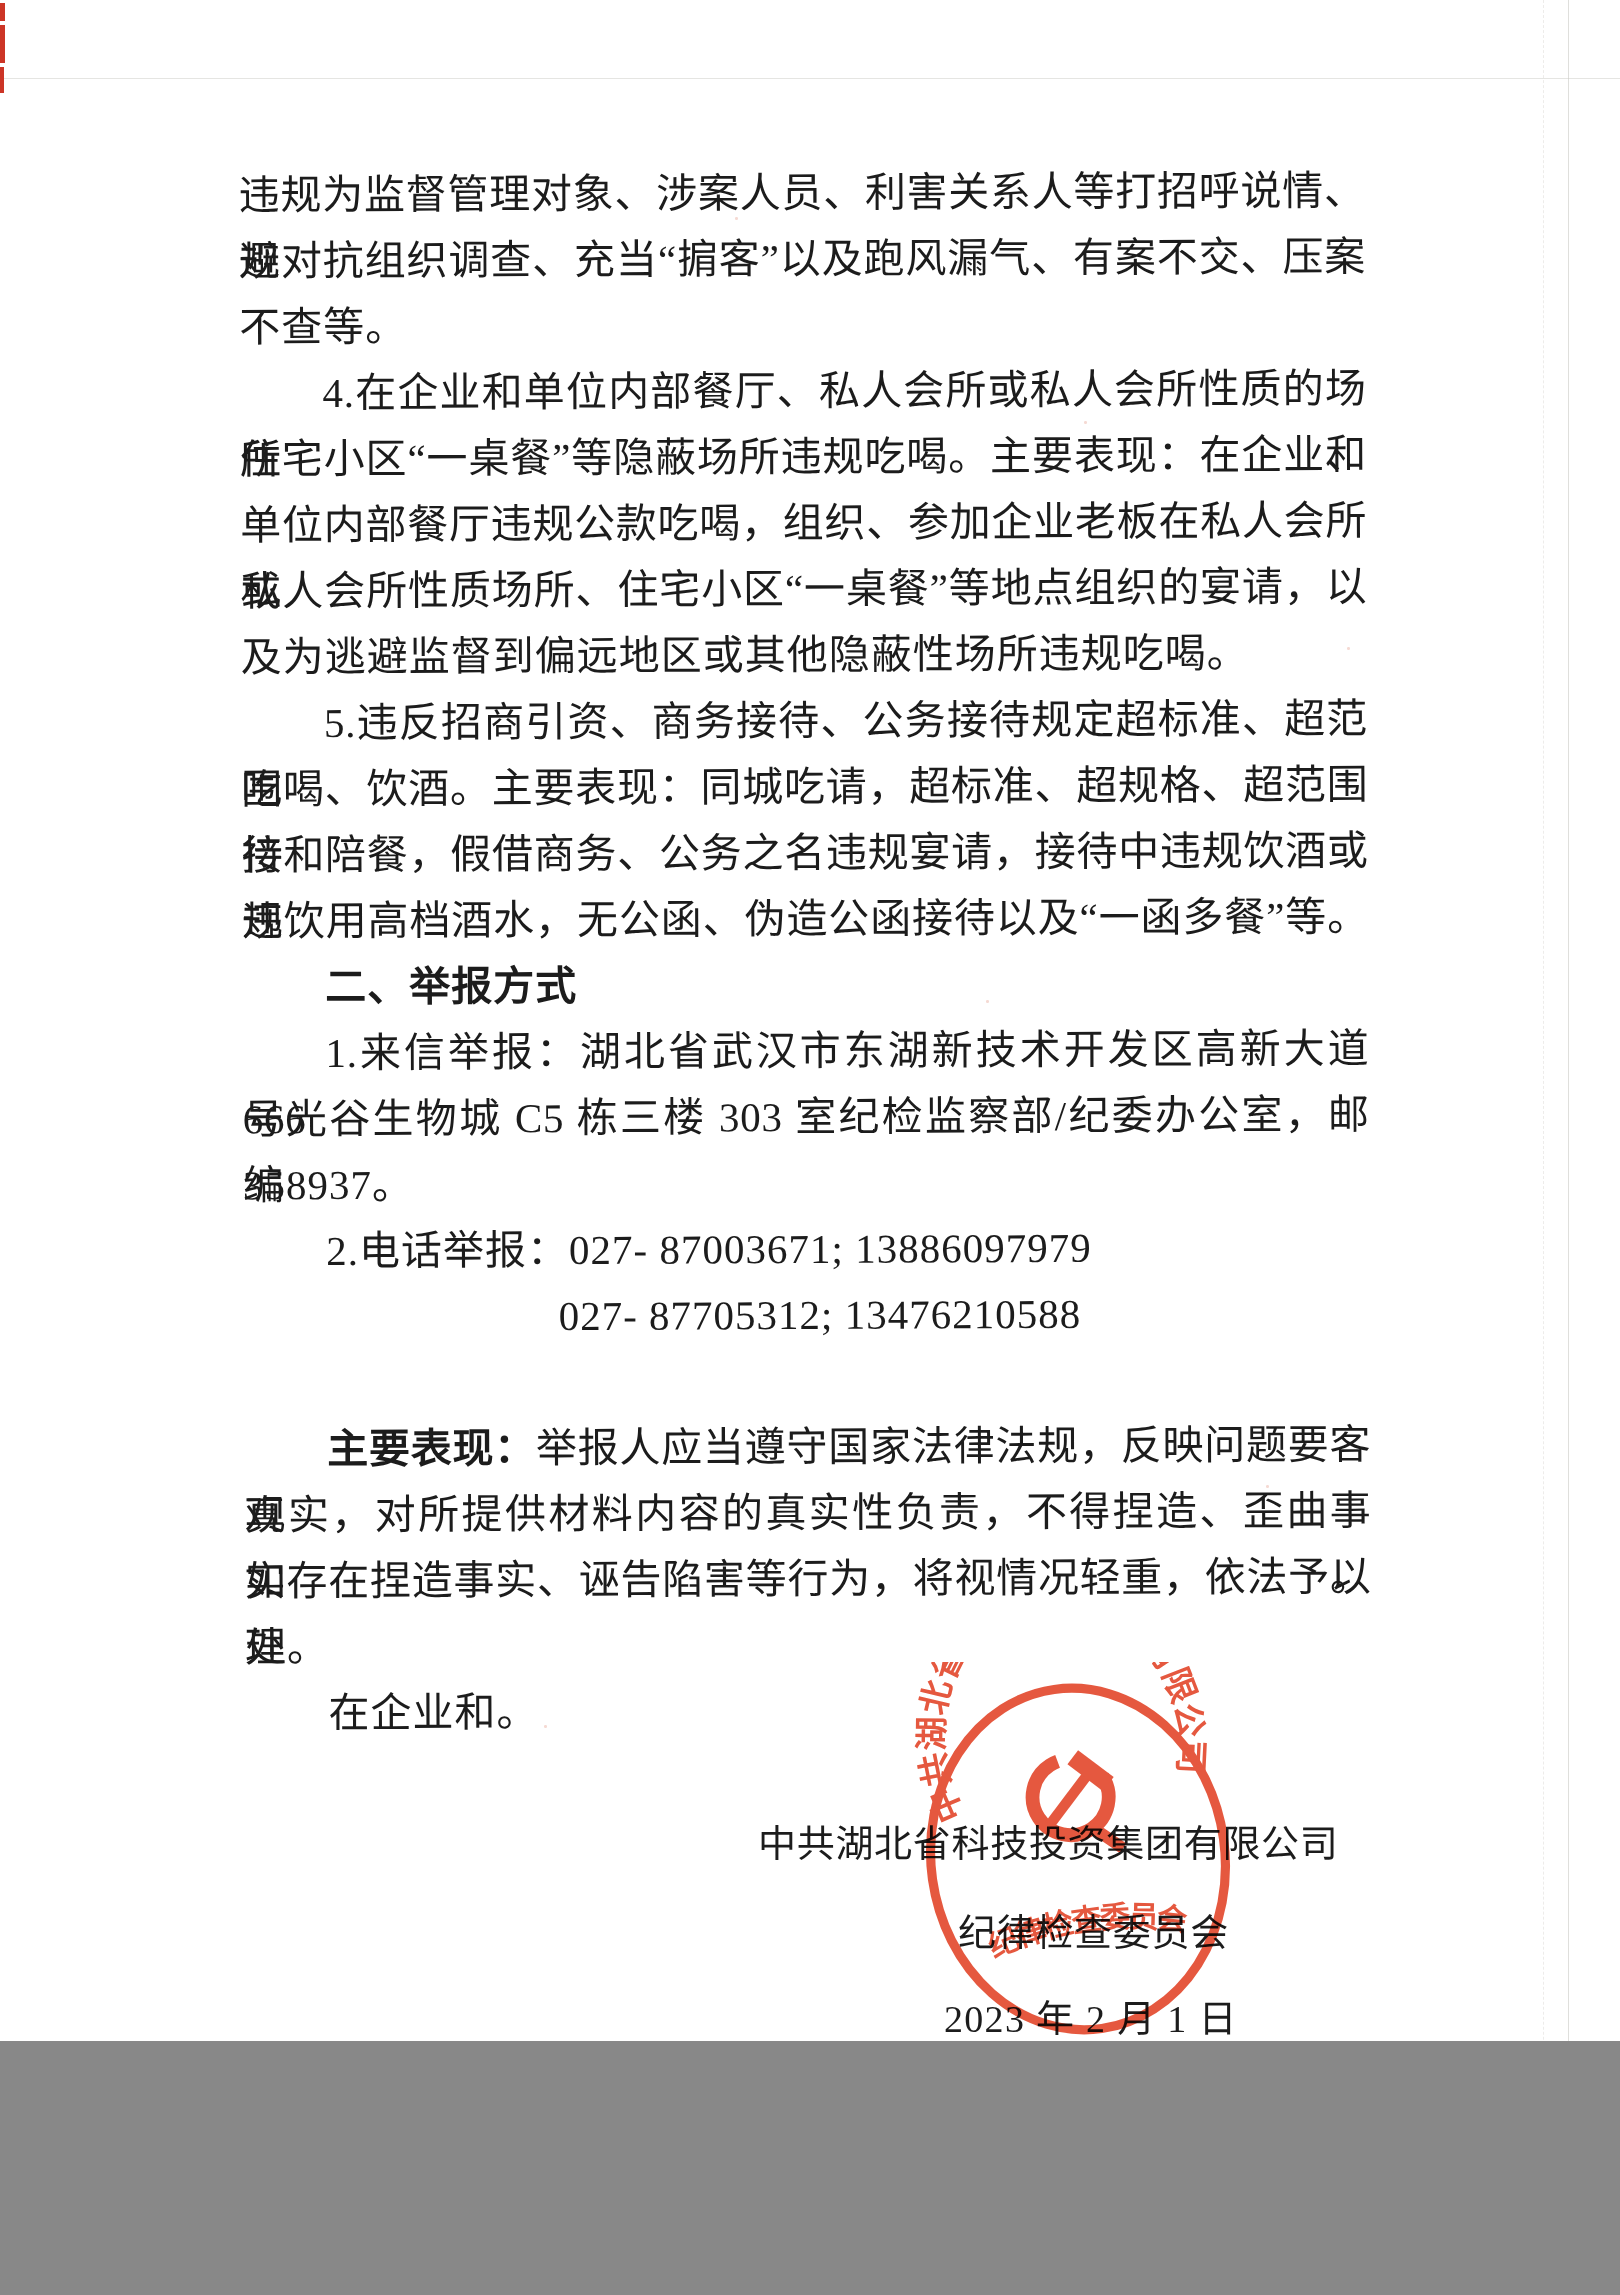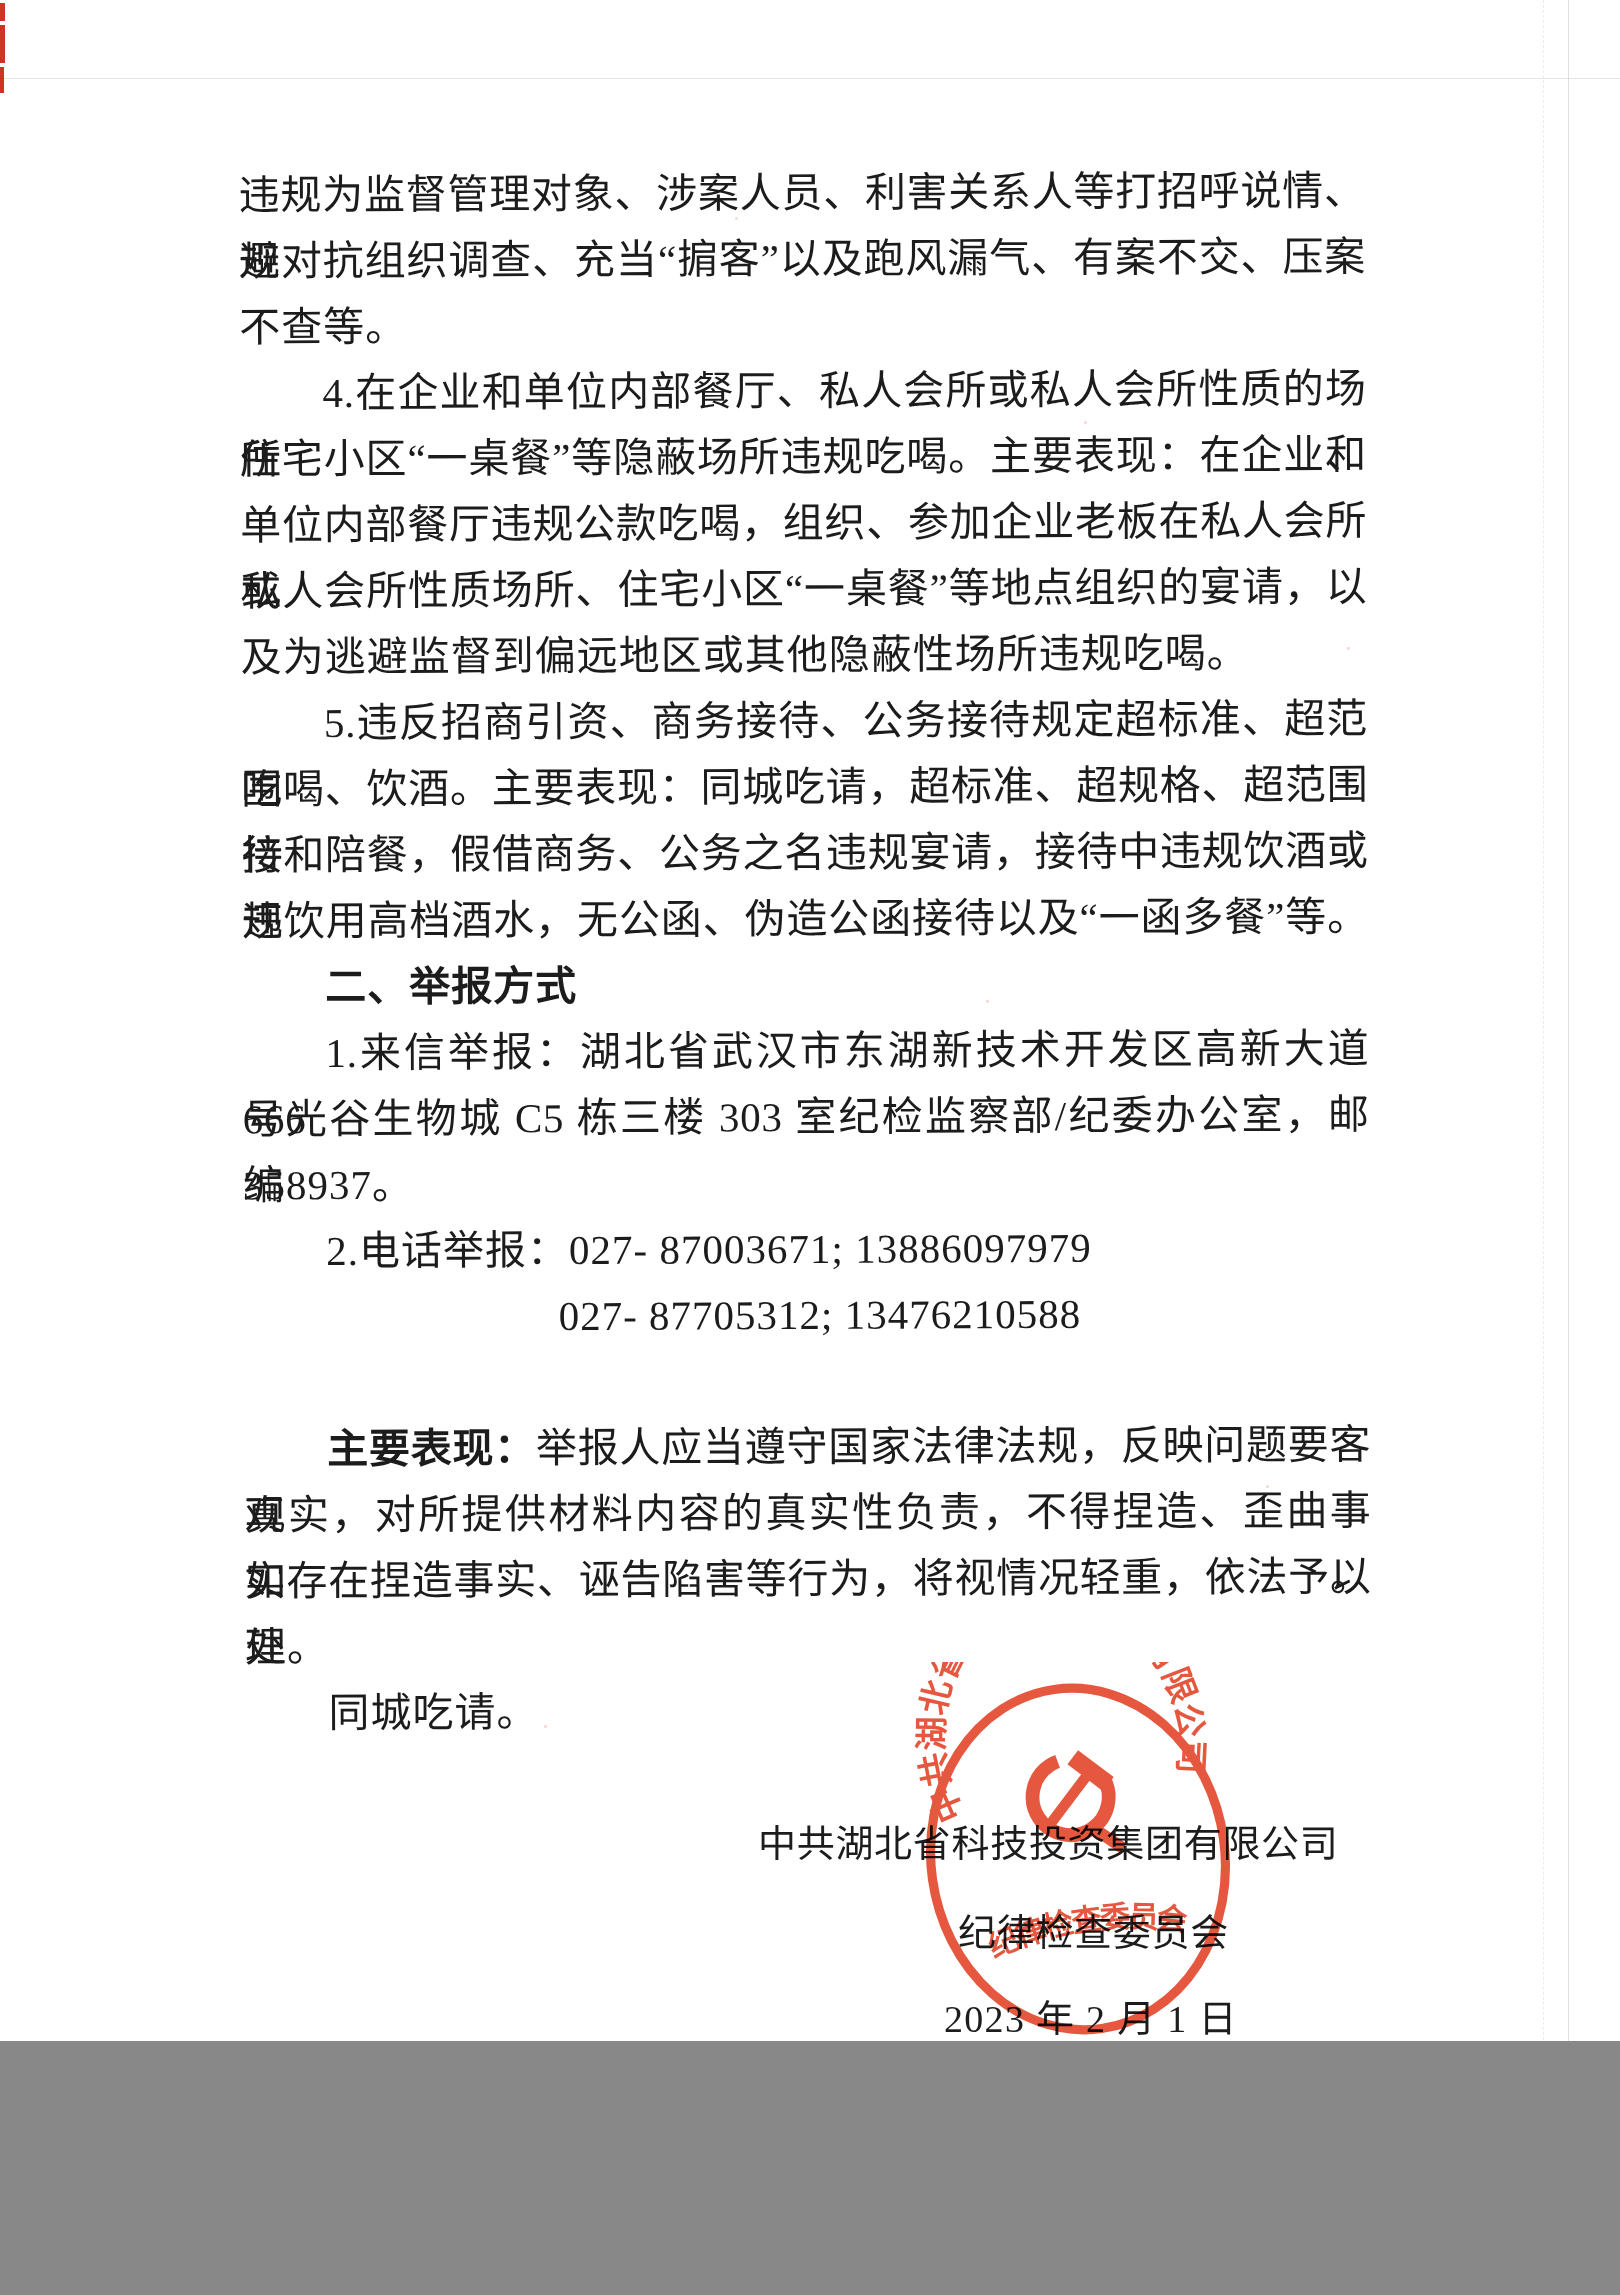--- a/index.html
+++ b/index.html
@@ -84,21 +84,21 @@
     <div class="line l-just l-ind"><span>1.来信举报：湖北省武汉市东湖新技术开发区高新大道 666</span></div>
     <div class="line l-just"><span>号光谷生物城 C5 栋三楼 303 室纪检监察部/纪委办公室，邮编</span></div>
     <div class="line"><span>358937。</span></div>
     <div class="line l-ind"><span>2.电话举报：027- 87003671; 13886097979</span></div>
     <div class="line l-phone2"><span>027- 87705312; 13476210588</span></div>
     <div class="line l-blank"></div>
     <div class="line l-just l-ind"><span class="hei">主要表现：</span><span>举报人应当遵守国家法律法规，反映问题要客观</span></div>
     <div class="line l-just"><span>真实，对所提供材料内容的真实性负责，不得捏造、歪曲事实。</span></div>
     <div class="line l-just"><span>如存在捏造事实、诬告陷害等行为，将视情况轻重，依法予以处</span></div>
     <div class="line"><span>理。</span></div>
-    <div class="line l-ind"><span>同城吃请。</span></div>
+    <div class="line l-ind"><span>在企业和。</span></div>
   </div>
 
   <div class="sig sig-org">中共湖北省科技投资集团有限公司</div>
   <div class="sig sig-committee">纪律检查委员会</div>
   <div class="sig sig-date">2023 年 2 月 1 日</div>
 
   <svg class="seal" viewBox="0 0 500 600">
     <g transform="rotate(-8 250 300)" fill="#e2462a" stroke="#e2462a">
       <ellipse cx="250" cy="300" rx="224" ry="261" fill="none" stroke-width="14"></ellipse>
       <path id="sealArc" d="M 88 210 A 179 212 0 1 1 412 210" fill="none" stroke="none"></path>

